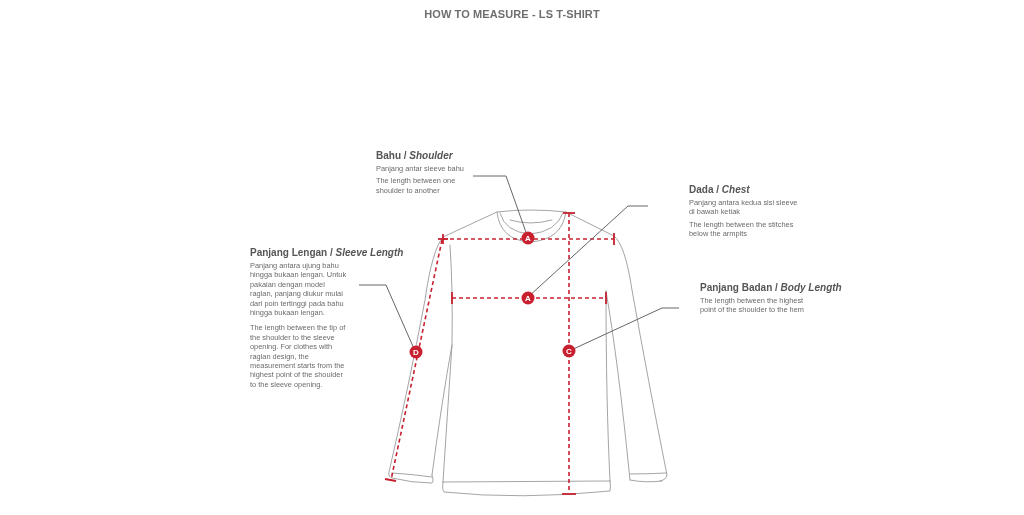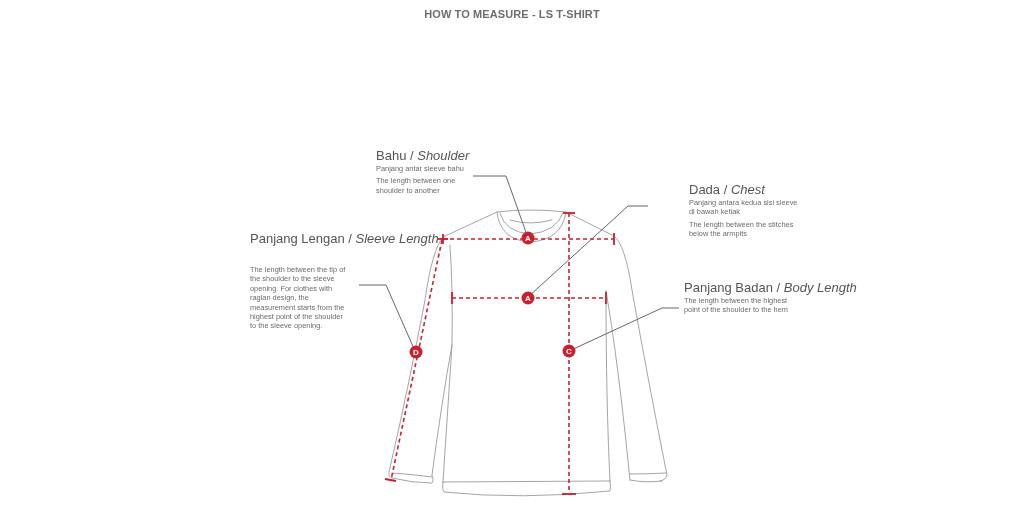--- a/index.html
+++ b/index.html
@@ -30,22 +30,22 @@
       left: 0;
       top: 0;
     }
     .label {
       position: absolute;
       color: #5a5a5a;
       font-size: 7.4px;
       line-height: 9.4px;
     }
     .label .head {
-      font-size: 13px;
-      font-weight: normal;
+      font-size: 10px;
+      font-weight: bold;
       color: #555555;
       margin-bottom: 3px;
       line-height: 10px;
     }
     .label .head i {
       font-style: italic;
     }
     .label .id {
       color: #6a6a6a;
     }
@@ -145,21 +145,22 @@
   <div class="id">Panjang antar sleeve bahu</div>
   <div class="en">The length between one shoulder to another</div>
 </div>
 
 <div class="label" style="left:657px; top:185px; width:112px;margin-left:32px;">
   <div class="head"><span>Dada</span><span> / </span><i>Chest</i></div>
   <div class="id">Panjang antara kedua sisi sleeve di bawah ketiak</div>
   <div class="en">The length between the stitches below the armpits</div>
 </div>
 
-<div class="label" style="left:250px; top:234px; width:98px;">
+<div class="label" style="left:250px; top:248px; width:98px;">
   <div class="head" style="white-space:nowrap;"><span>Panjang Lengan</span><span> / </span><i>Sleeve Length</i></div>
-  <div class="en" style="margin-top:21px;">The length between the tip of the shoulder to the sleeve opening. For clothes with raglan design, the measurement starts from the highest point of the shoulder to the sleeve opening.</div>
+  <div class="id">Panjang antara ujung bahu hingga bukaan lengan. Untuk pakaian dengan model raglan, panjang diukur mulai dari poin tertinggi pada bahu hingga bukaan lengan.</div>
+  <div class="en" style="margin-top:6px;">The length between the tip of the shoulder to the sleeve opening. For clothes with raglan design, the measurement starts from the highest point of the shoulder to the sleeve opening.</div>
 </div>
 
-<div class="label" style="left:684px; top:283px; width:120px;">
+<div class="label" style="left:700px; top:283px; width:120px;">
   <div class="head" style="white-space:nowrap;"><span>Panjang Badan</span><span> / </span><i>Body Length</i></div>
   <div class="en" style="margin-top:1px;">The length between the highest point of the shoulder to the hem</div>
 </div>
 
 </body></html>

